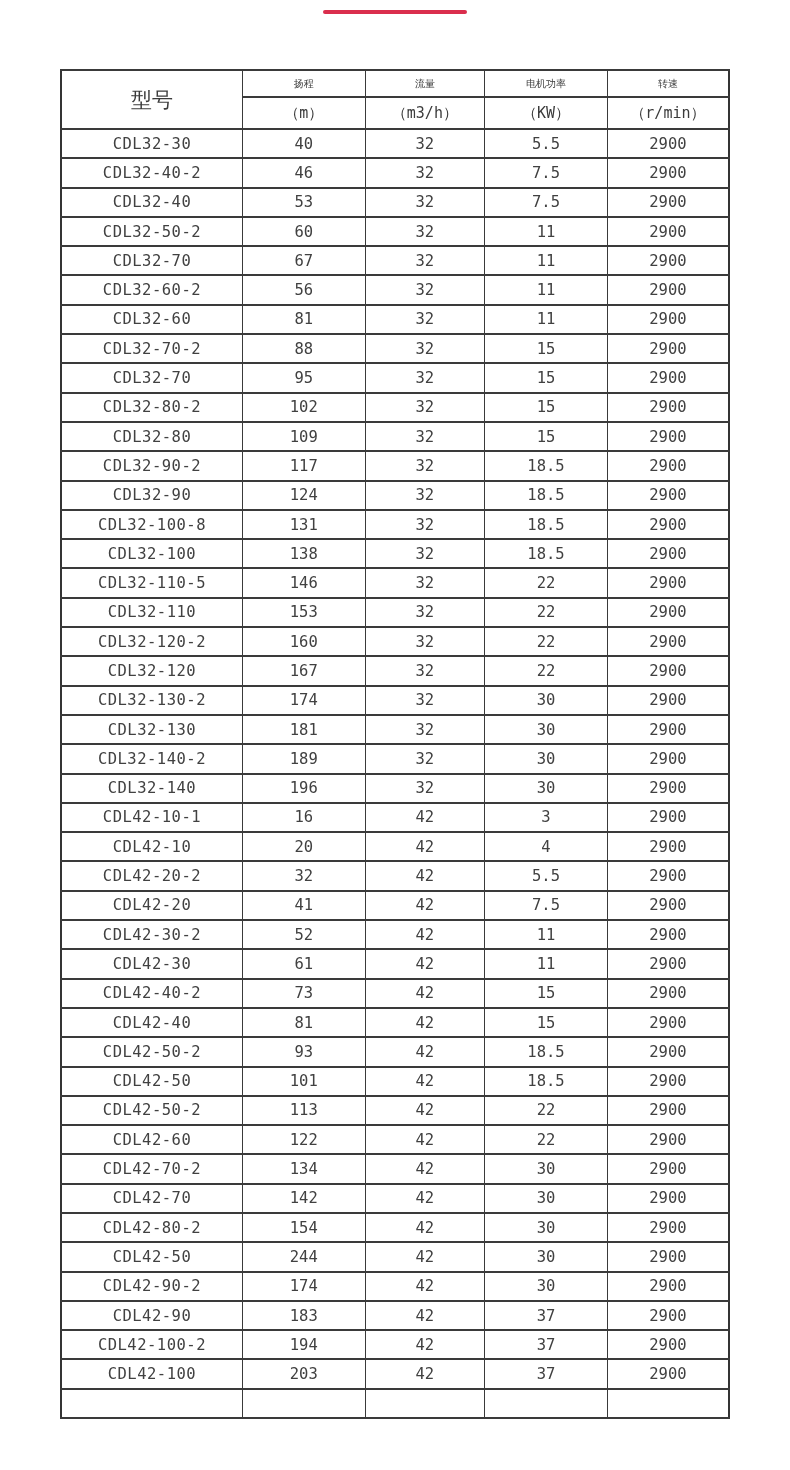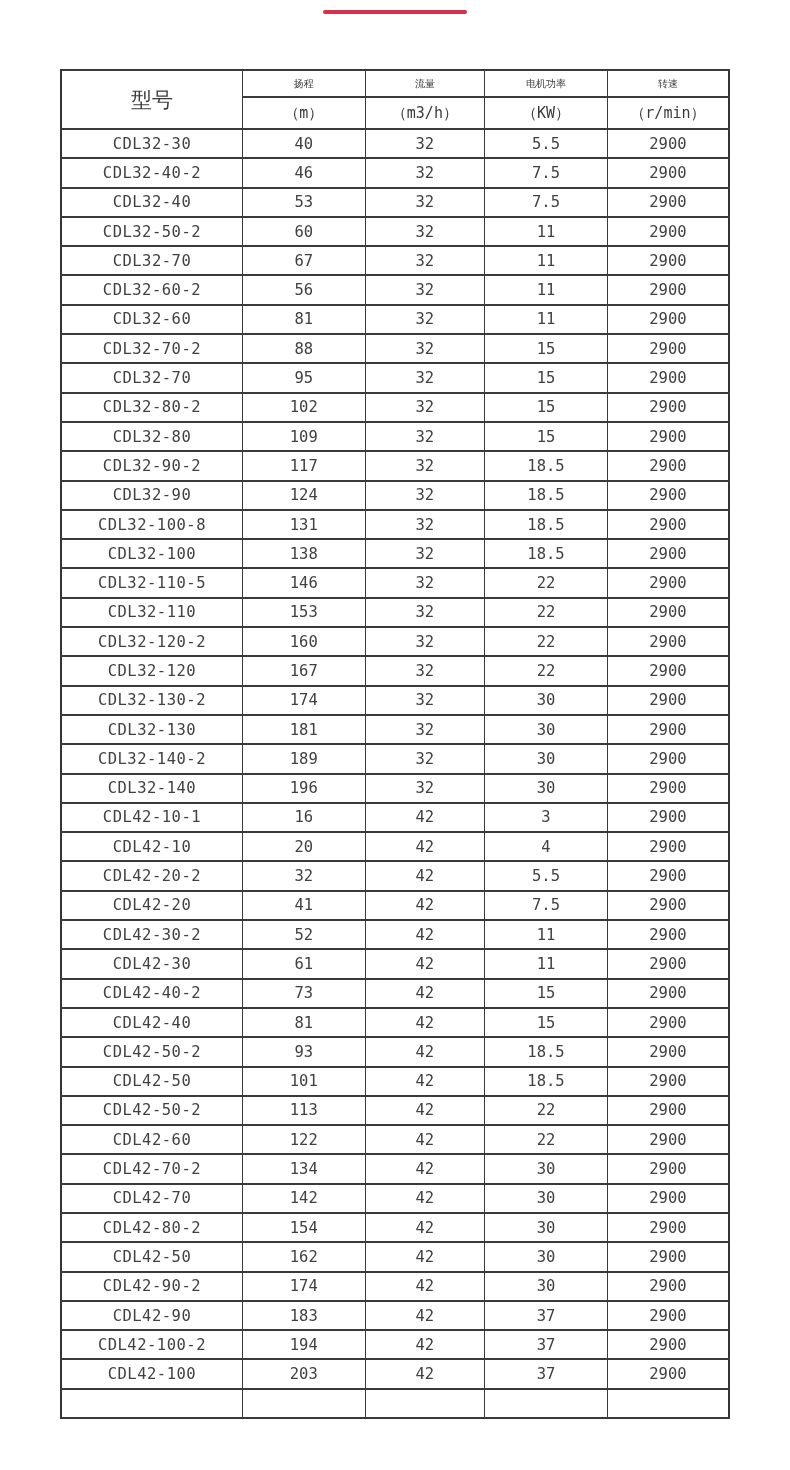--- a/index.html
+++ b/index.html
@@ -359,21 +359,21 @@
         </tr>
         <tr>
           <td class="cell-model">CDL42-80-2</td>
           <td class="cell-head">154</td>
           <td class="cell-flow">42</td>
           <td class="cell-power">30</td>
           <td class="cell-speed">2900</td>
         </tr>
         <tr>
           <td class="cell-model">CDL42-50</td>
-          <td class="cell-head">162</td>
+          <td class="cell-head">244</td>
           <td class="cell-flow">42</td>
           <td class="cell-power">30</td>
           <td class="cell-speed">2900</td>
         </tr>
         <tr>
           <td class="cell-model">CDL42-90-2</td>
           <td class="cell-head">174</td>
           <td class="cell-flow">42</td>
           <td class="cell-power">30</td>
           <td class="cell-speed">2900</td>

